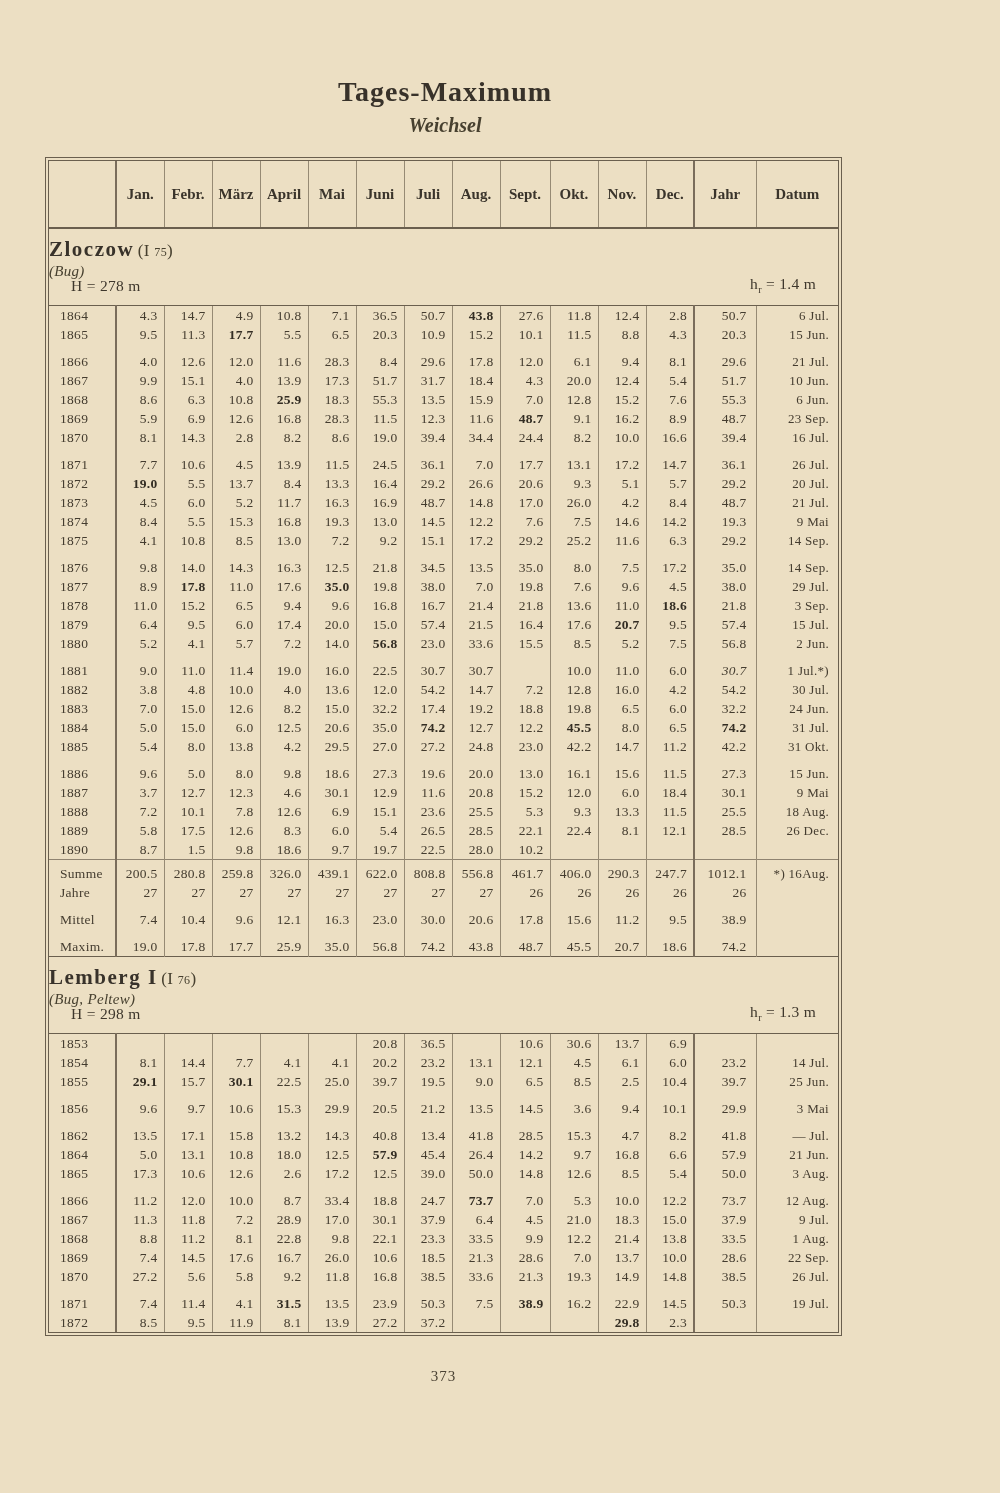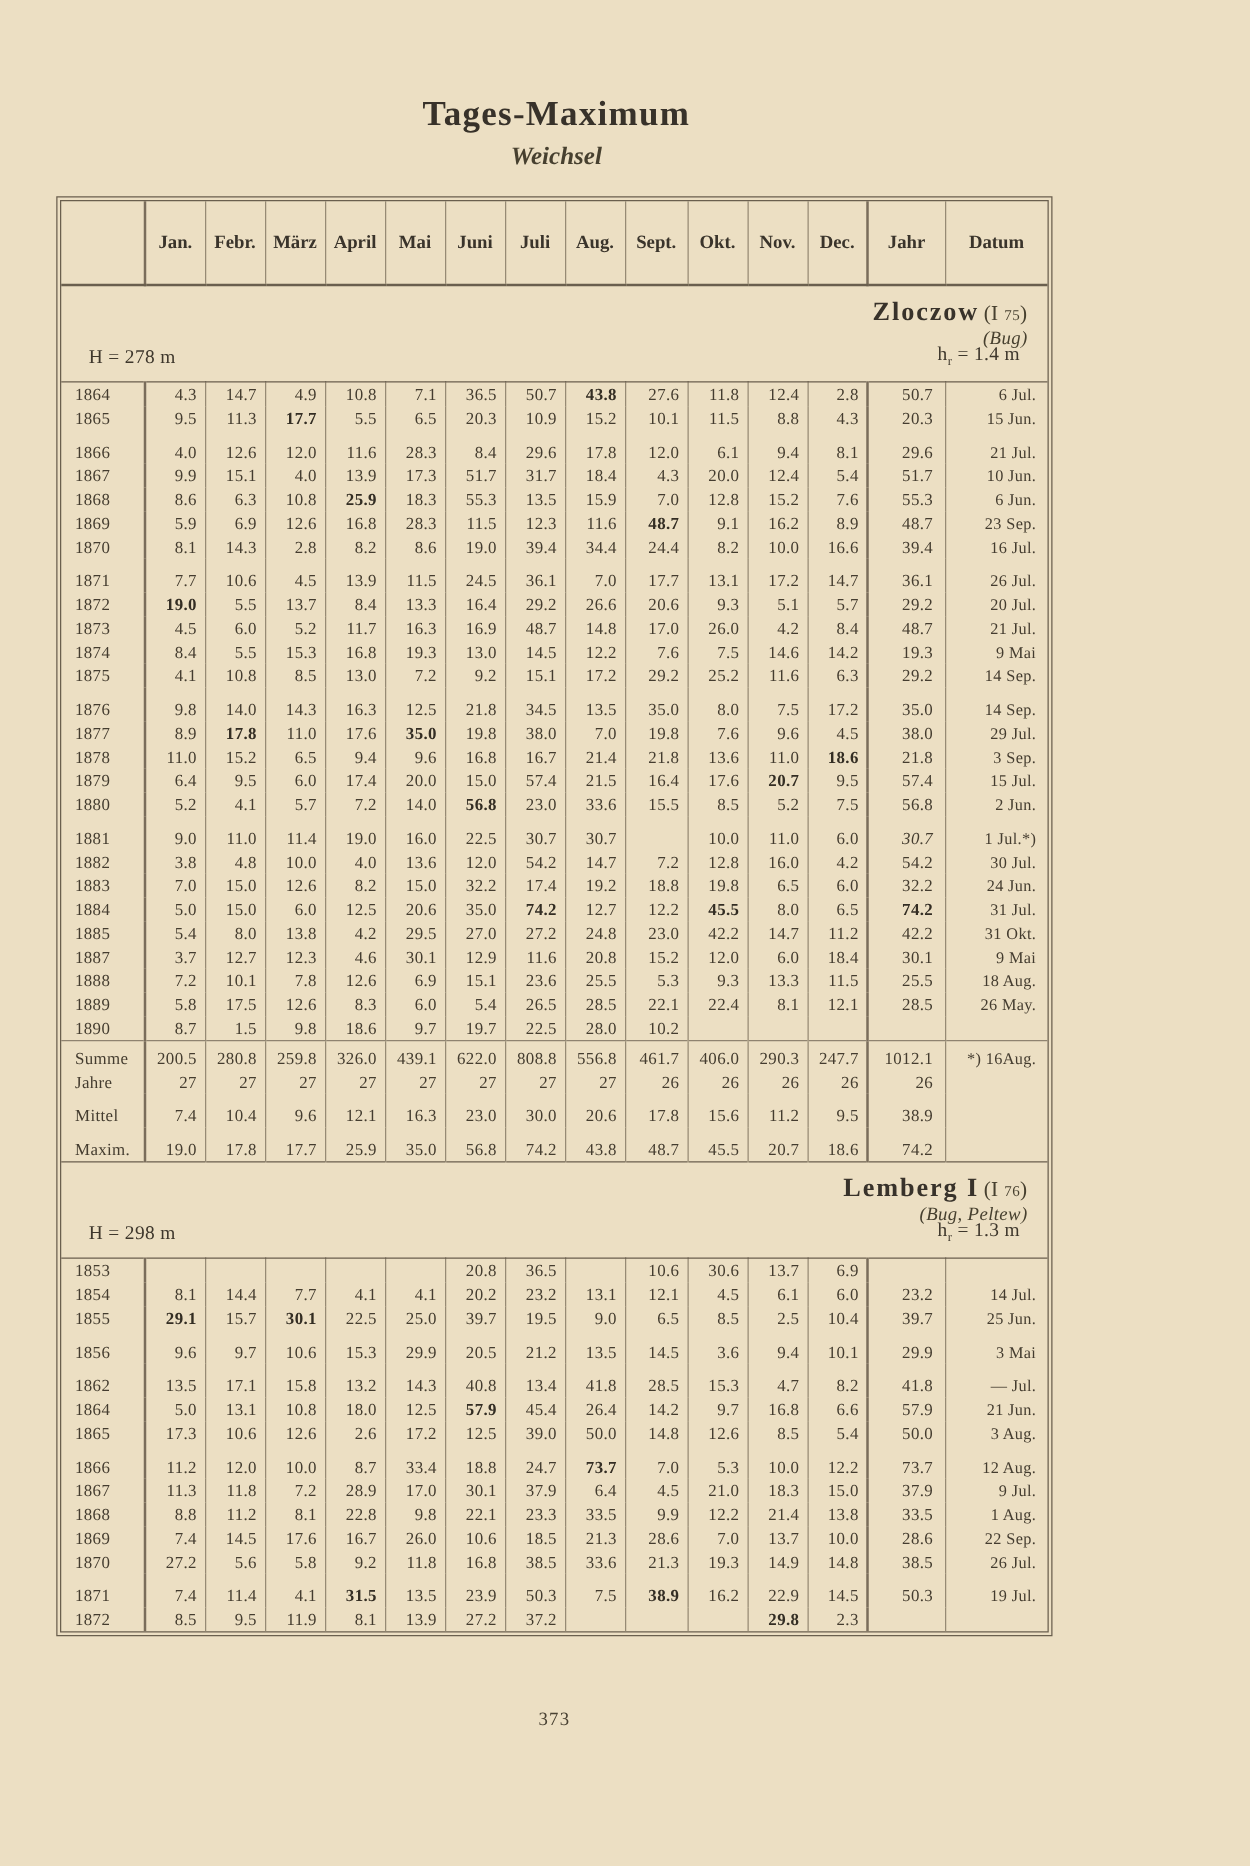--- a/index.html
+++ b/index.html
@@ -75,21 +75,21 @@
     border-right:none;
     height:76px;
     padding:0;
   }
   tr.sect.strong td { border-top:1px solid #6a5f4e; }
   .sect-inner {
     position:relative; width:100%; height:76px;
   }
   .sect-center {
     position:absolute; left:0; right:16px; top:8px;
-    text-align:right;
+    text-align:left;
   }
   .sname { font-size:21px; font-weight:bold; letter-spacing:1.5px; color:#38322a; }
   .scode { font-size:17px; color:#47402f; }
   .snum { font-size:12px; }
   .sriver { font-size:15px; font-style:italic; color:#47402f; margin-top:1px; }
   .sect-left {
     position:absolute; left:22px; bottom:10px;
     font-size:15.5px; text-align:right; color:#3e372c;
   }
   .sect-right {
@@ -528,20 +528,37 @@
             <td>27.0</td>
             <td>27.2</td>
             <td>24.8</td>
             <td>23.0</td>
             <td>42.2</td>
             <td>14.7</td>
             <td class="dec">11.2</td>
             <td class="jahr">42.2</td>
             <td class="datum last">31 Okt.</td>
           </tr>
+          <tr class="gap">
+            <td class="c0">1886</td>
+            <td>9.6</td>
+            <td>5.0</td>
+            <td>8.0</td>
+            <td>9.8</td>
+            <td>18.6</td>
+            <td>27.3</td>
+            <td>19.6</td>
+            <td>20.0</td>
+            <td>13.0</td>
+            <td>16.1</td>
+            <td>15.6</td>
+            <td class="dec">11.5</td>
+            <td class="jahr">27.3</td>
+            <td class="datum last">15 Jun.</td>
+          </tr>
           <tr>
             <td class="c0">1887</td>
             <td>3.7</td>
             <td>12.7</td>
             <td>12.3</td>
             <td>4.6</td>
             <td>30.1</td>
             <td>12.9</td>
             <td>11.6</td>
             <td>20.8</td>
@@ -577,21 +594,21 @@
             <td>8.3</td>
             <td>6.0</td>
             <td>5.4</td>
             <td>26.5</td>
             <td>28.5</td>
             <td>22.1</td>
             <td>22.4</td>
             <td>8.1</td>
             <td class="dec">12.1</td>
             <td class="jahr">28.5</td>
-            <td class="datum last">26 May.</td>
+            <td class="datum last">26 Dec.</td>
           </tr>
           <tr>
             <td class="c0">1890</td>
             <td>8.7</td>
             <td>1.5</td>
             <td>9.8</td>
             <td>18.6</td>
             <td>9.7</td>
             <td>19.7</td>
             <td>22.5</td>

